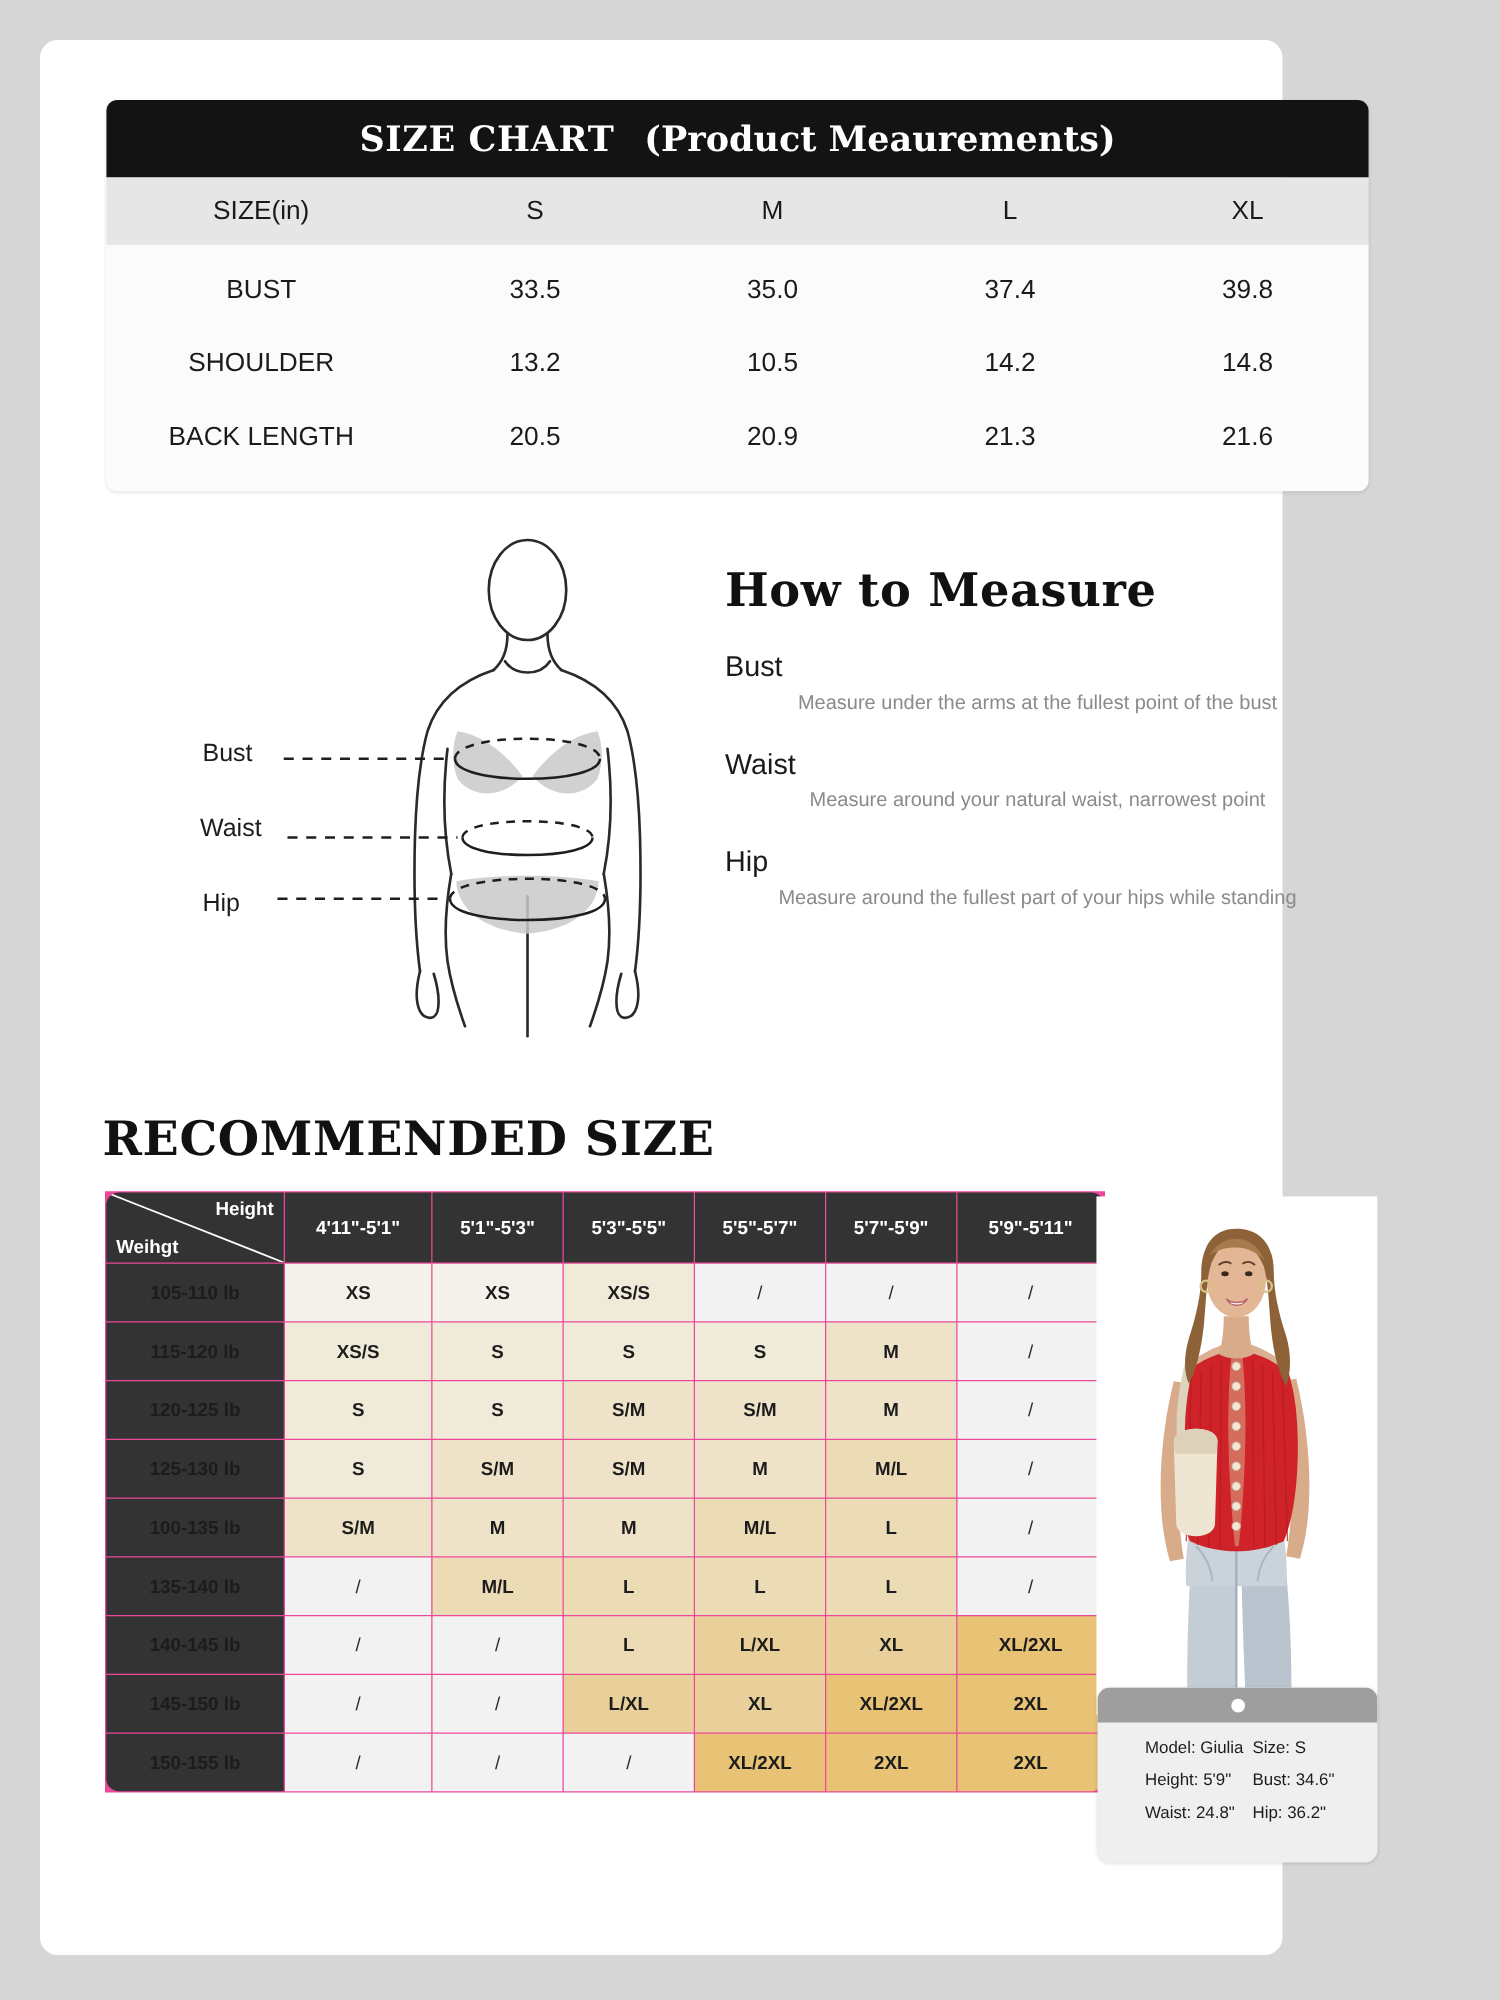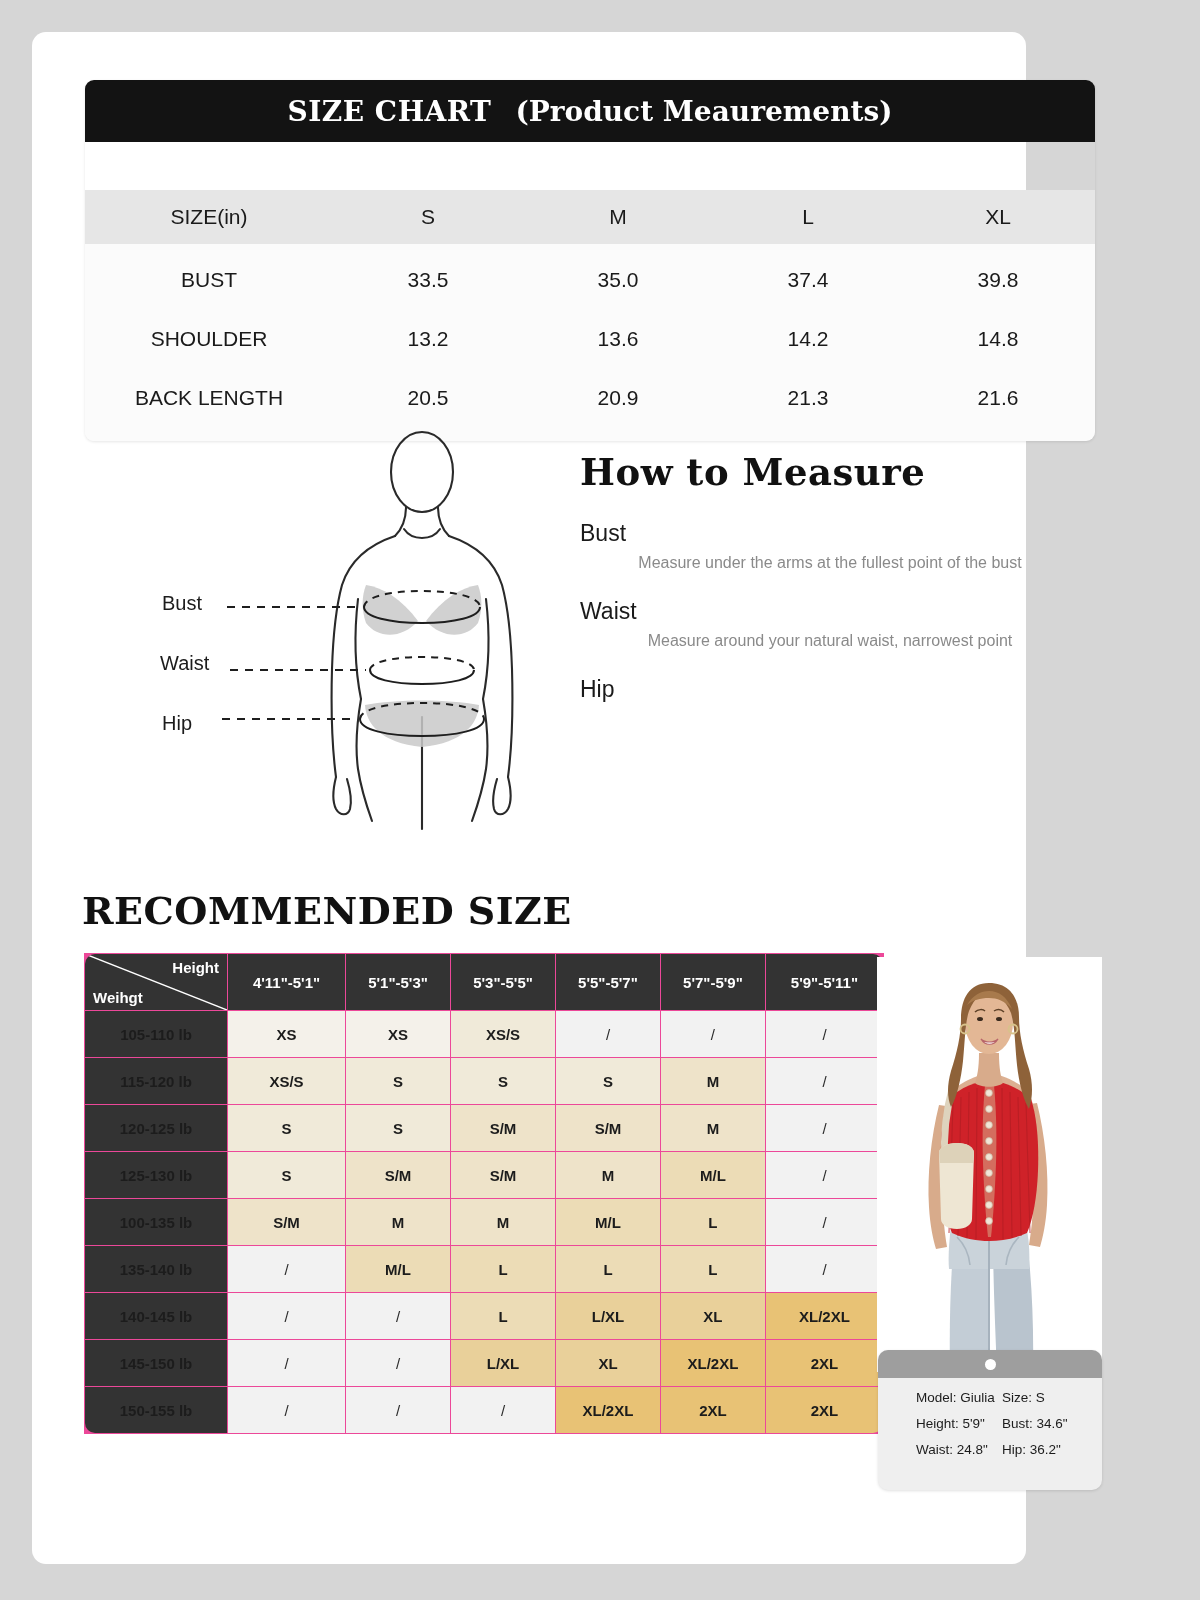--- a/index.html
+++ b/index.html
@@ -41,21 +41,20 @@
     font-family: "DejaVu Serif", serif;
     font-weight: bold;
     font-size: 28px;
     margin-left: 24px;
   }
   .sc-head {
     background: #e6e6e6;
     display: flex;
     height: 54px;
     align-items: center;
-    margin-top: 48px;
   }
   .sc-head div {
     font-size: 21px; color: #1a1a1a; text-align: center;
   }
   .sc-body { background: #fbfbfb; padding: 6px 0 14px; }
   .sc-row { display: flex; height: 59px; align-items: center; }
   .sc-row div { font-size: 21px; color: #1a1a1a; text-align: center; }
   .c0 { width: 248px; }
   .c1, .c2, .c3, .c4 { width: 190px; }
 
@@ -177,21 +176,21 @@
       <div class="sc-row">
         <div class="c0">BUST</div>
         <div class="c1">33.5</div>
         <div class="c2">35.0</div>
         <div class="c3">37.4</div>
         <div class="c4">39.8</div>
       </div>
       <div class="sc-row">
         <div class="c0">SHOULDER</div>
         <div class="c1">13.2</div>
-        <div class="c2">13.6</div>
+        <div class="c2">10.5</div>
         <div class="c3">14.2</div>
         <div class="c4">14.8</div>
       </div>
       <div class="sc-row">
         <div class="c0">BACK LENGTH</div>
         <div class="c1">20.5</div>
         <div class="c2">20.9</div>
         <div class="c3">21.3</div>
         <div class="c4">21.6</div>
       </div>
@@ -254,20 +253,21 @@
       <div class="htm-item">
         <div class="htm-h">Bust</div>
         <div class="htm-p">Measure under the arms at the fullest point of the bust</div>
       </div>
       <div class="htm-item">
         <div class="htm-h">Waist</div>
         <div class="htm-p">Measure around your natural waist, narrowest point</div>
       </div>
       <div class="htm-item">
         <div class="htm-h">Hip</div>
+        <div class="htm-p">Measure around the fullest part of your hips while standing</div>
       </div>
     </div>
   </div>
 
   <div class="rec-title">RECOMMENDED SIZE</div>
 
   <table class="rec-table">
     <thead>
       <tr>
         <th class="corner">

